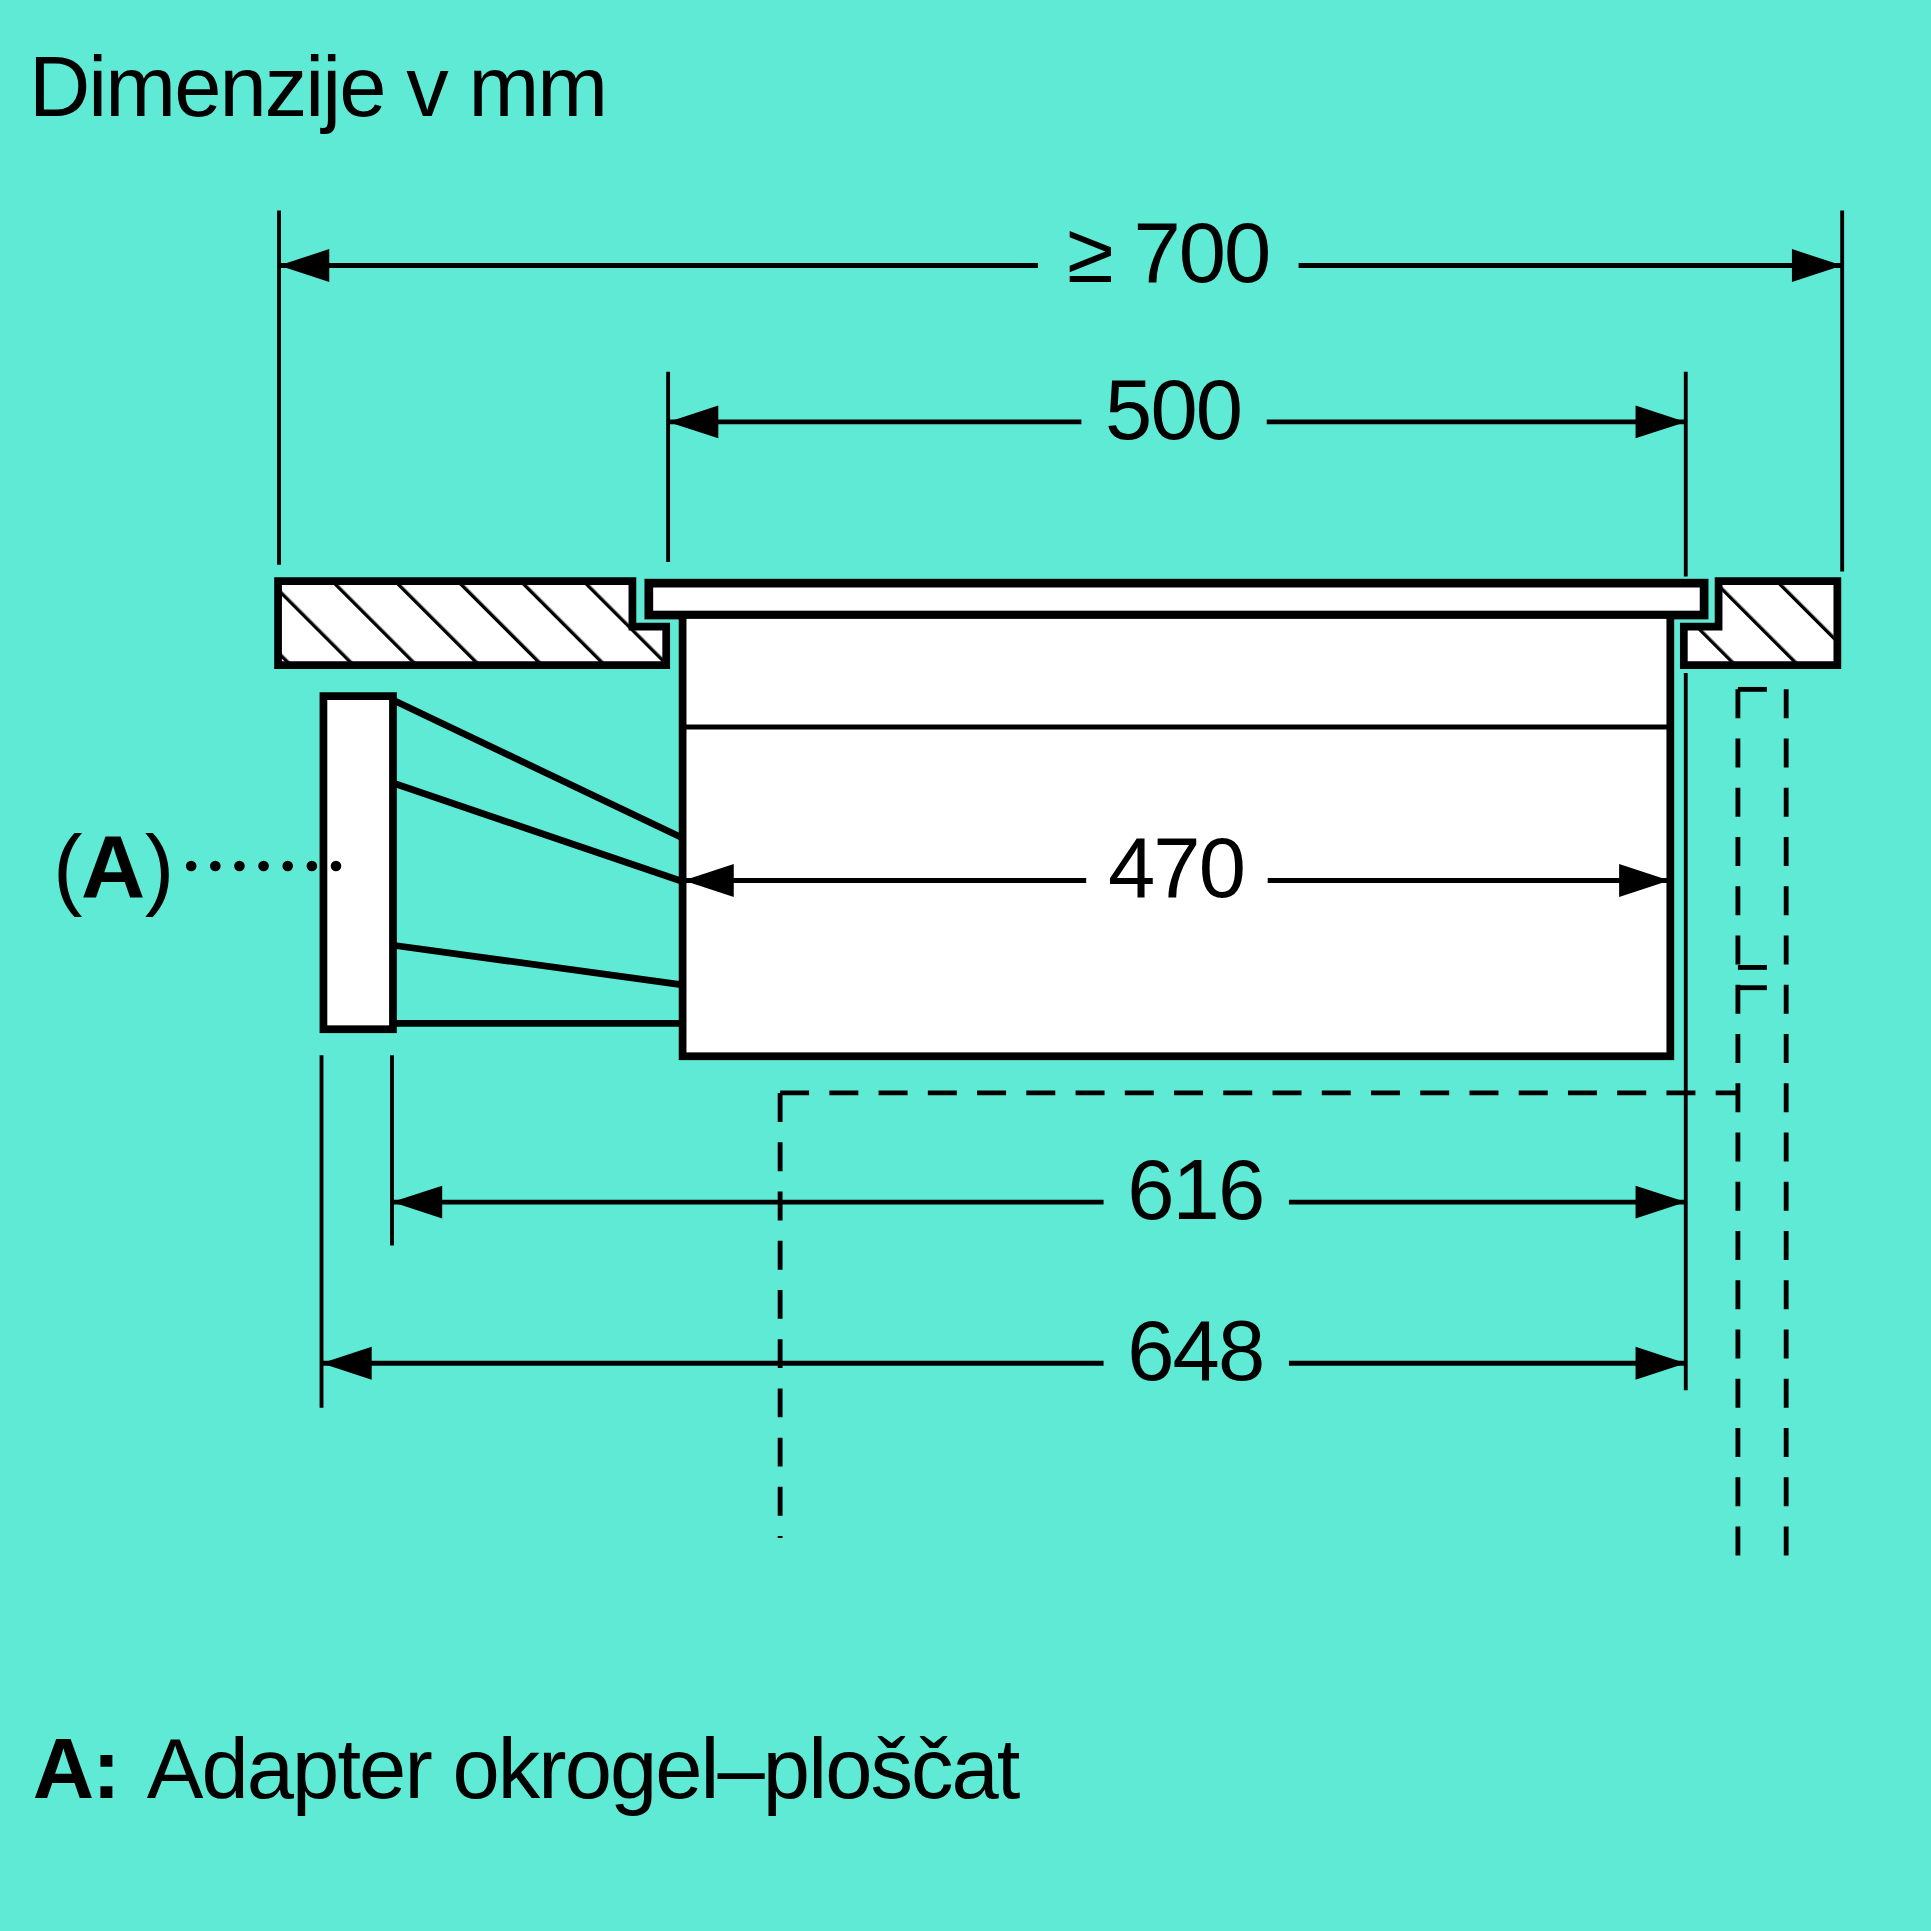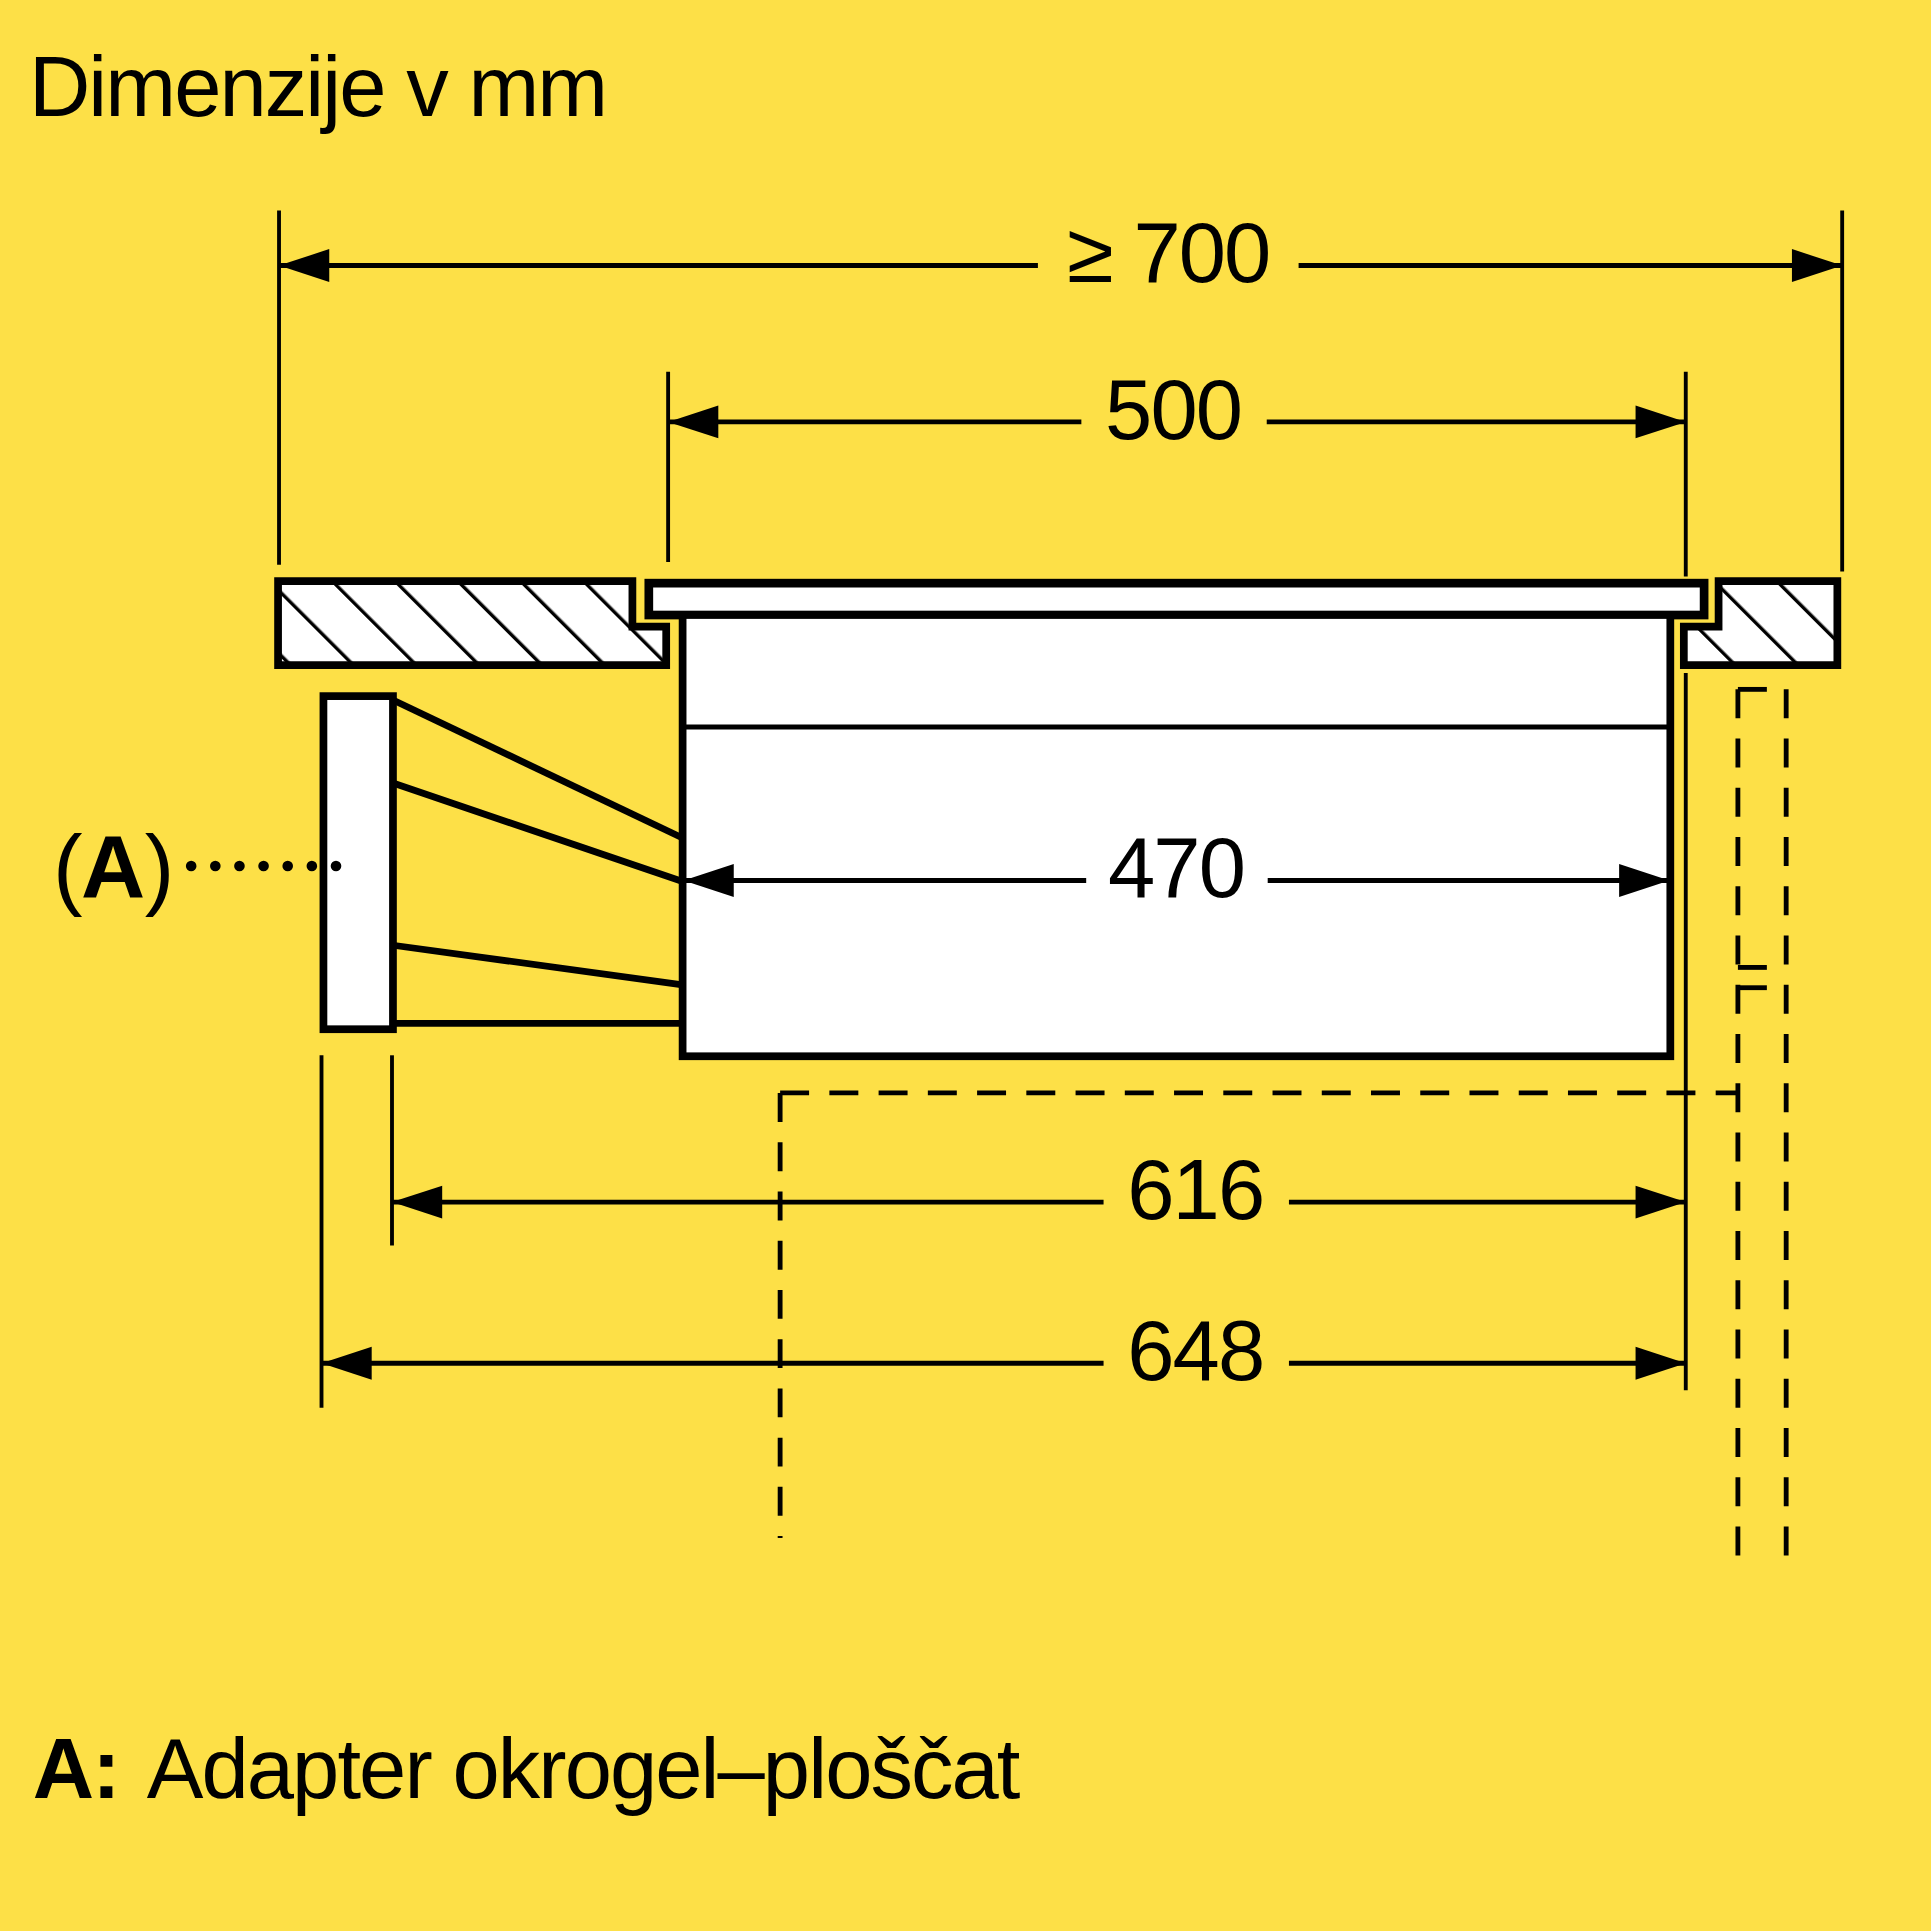--- a/index.html
+++ b/index.html
@@ -1,19 +1,19 @@
 <!DOCTYPE html>
 <html><head>
 <meta charset="utf-8">
 <style>
   html,body{margin:0;padding:0;background:#ffffff;}
   .stage{
     position:relative;
     width:1931px;height:1931px;
-    background:#fde047;
+    background:#5eead4;
     font-family:"Liberation Sans", sans-serif;
   }
   svg{display:block;width:1931px;height:1931px;}
   text{
     fill:#000000;
     font-family:"Liberation Sans", sans-serif;
   }
   .t-title{font-size:88px;letter-spacing:-2px;}
   .t-dim{font-size:88px;letter-spacing:-2px;}
   .t-callout{font-size:92px;}

